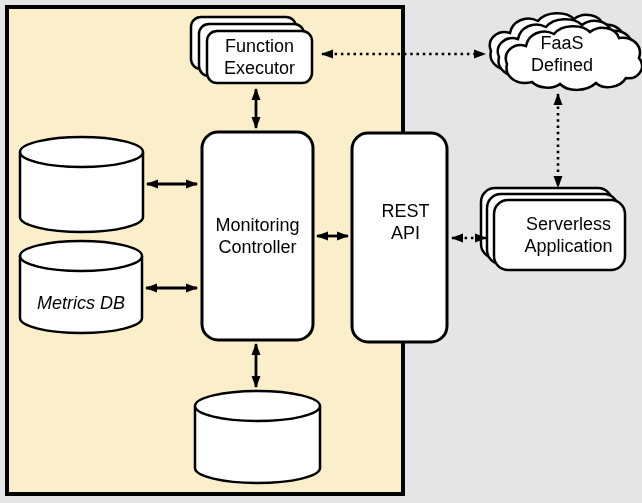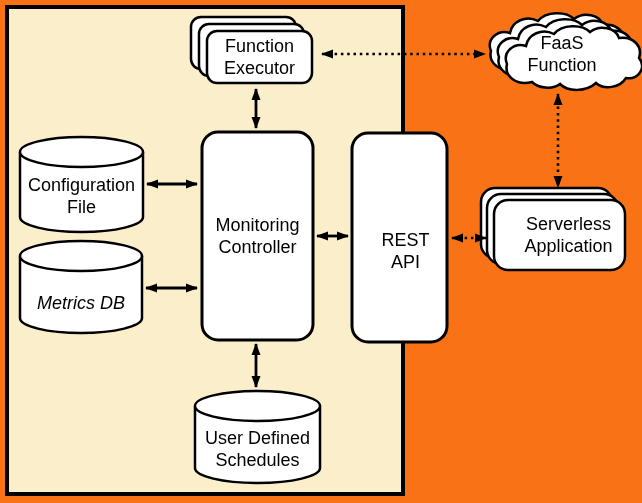--- a/index.html
+++ b/index.html
@@ -1,16 +1,16 @@
 <!DOCTYPE html>
 <html><head>
 <meta charset="utf-8">
 <style>
   html,body{margin:0;padding:0;background:#ffffff;}
-  .canvas{position:relative;width:642px;height:503px;background:#f97316;overflow:hidden;
+  .canvas{position:relative;width:642px;height:503px;background:#e5e5e5;overflow:hidden;
           font-family:"Liberation Sans","DejaVu Sans",sans-serif;}
   .canvas svg{position:absolute;left:0;top:0;}
   .label{position:absolute;display:flex;align-items:center;justify-content:center;
          text-align:center;white-space:pre-line;font-size:18px;line-height:22px;
          color:#000;pointer-events:none;}
 </style>
 </head>
 <body>
 
 <div class="canvas">
@@ -79,31 +79,27 @@
       <line x1="322" y1="54" x2="485" y2="54" marker-start="url(#ah)" marker-end="url(#ah)"></line>
       <line x1="558" y1="94" x2="558" y2="187" marker-start="url(#ah)" marker-end="url(#ah)"></line>
       <line x1="452" y1="238" x2="486" y2="238" marker-start="url(#ah)" marker-end="url(#ah)"></line>
     </g>
   </svg>
 
   <div class="label" style="left:207px;top:31px;width:105px;height:52px;">Function
 Executor</div>
 
   <div class="label" style="left:495px;top:26px;width:134px;height:56px;">FaaS
-Function</div>
+Defined</div>
 
-  <div class="label" style="left:20px;top:160px;width:123px;height:72px;">Configuration
-File</div>
 
   <div class="label" style="left:20px;top:267px;width:122px;height:72px;font-style:italic;">Metrics DB</div>
 
   <div class="label" style="left:202px;top:132px;width:111px;height:208px;border-radius:9px;">Monitoring
 Controller</div>
 
-  <div class="label" style="left:352px;top:146px;width:107px;height:209px;text-align:center;">REST
+  <div class="label" style="left:352px;top:117px;width:107px;height:209px;text-align:center;">REST
 API</div>
 
-  <div class="label" style="left:195px;top:413px;width:125px;height:72px;">User Defined
-Schedules</div>
 
   <div class="label" style="left:494px;top:200px;width:149px;height:70px;">Serverless
 Application</div>
 </div>
 
 </body></html>

